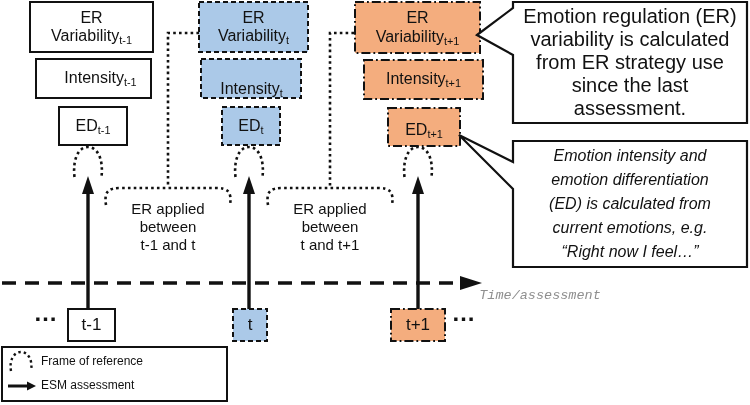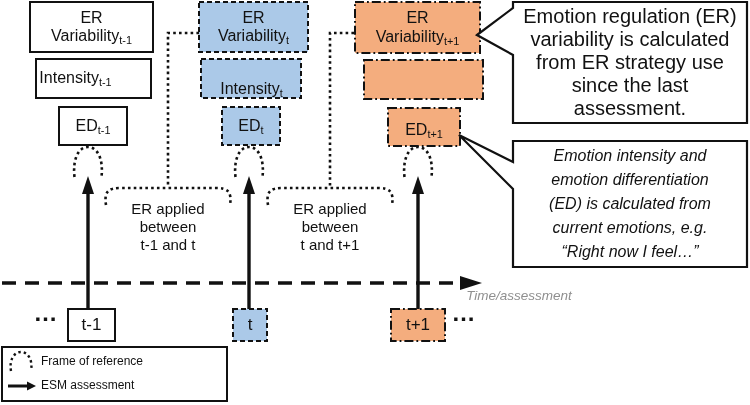--- a/index.html
+++ b/index.html
@@ -80,21 +80,21 @@
     <line x1="8" y1="386" x2="27" y2="386" stroke="#111" stroke-width="3"></line>
     <polygon points="27,381.5 27,390.5 36,386" fill="#111"></polygon>
   </svg>
 
   <div class="txt boxlbl" style="left:30px;top:2px;width:123px;height:50px;">
     <div>
       <div>ER</div>
       <div><span>Variability</span><sub>t-1</sub></div>
     </div>
   </div>
-  <div class="txt boxlbl" style="left:24px;top:59px;width:103px;height:39px;">
+  <div class="txt boxlbl" style="left:49px;top:59px;width:103px;height:39px;">
     <div><span>Intensity</span><sub>t-1</sub></div>
   </div>
   <div class="txt boxlbl" style="left:59px;top:107px;width:68px;height:38px;text-align:right;">
     <div><span>ED</span><sub>t-1</sub></div>
   </div>
   <div class="txt ticklbl" style="left:68px;top:309px;width:47px;height:32px;">t-1</div>
 
   <div class="txt boxlbl" style="left:199px;top:2px;width:109px;height:50px;">
     <div>
       <div>ER</div>
@@ -108,20 +108,23 @@
     <div><span>ED</span><sub>t</sub></div>
   </div>
   <div class="txt ticklbl" style="left:233px;top:309px;width:34px;height:32px;">t</div>
 
   <div class="txt boxlbl" style="left:355px;top:2px;width:125px;height:51px;">
     <div>
       <div>ER</div>
       <div><span>Variability</span><sub>t+1</sub></div>
     </div>
   </div>
+  <div class="txt boxlbl" style="left:364px;top:60px;width:119px;height:39px;">
+    <div><span>Intensity</span><sub>t+1</sub></div>
+  </div>
   <div class="txt boxlbl" style="left:388px;top:108px;width:72px;height:44px;">
     <div><span>ED</span><sub>t+1</sub></div>
   </div>
   <div class="txt ticklbl" style="left:391px;top:309px;width:54px;height:32px;">t+1</div>
 
   <div class="txt interval" style="left:108px;top:200px;width:120px;height:58px;">ER applied
 between
 t-1 and t</div>
   <div class="txt interval" style="left:270px;top:200px;width:120px;height:58px;">ER applied
 between
@@ -131,20 +134,20 @@
 variability is calculated
 from ER strategy use
 since the last
 assessment.</div>
   <div class="txt callout c2" style="left:516px;top:144px;width:228px;height:120px;">Emotion intensity and
 emotion differentiation
 (ED) is calculated from
 current emotions, e.g.
 “Right now I feel…”</div>
 
-  <div class="txt timelabel" style="left:458px;top:288px;width:122px;height:16px;">Time/assessment</div>
+  <div class="txt timelabel" style="left:479px;top:288px;width:122px;height:16px;font-family:Liberation Mono, monospace;">Time/assessment</div>
   <div class="txt ellipsis" style="left:32px;top:298px;width:28px;height:30px;">…</div>
   <div class="txt ellipsis" style="left:449px;top:298px;width:30px;height:30px;">…</div>
 
   <div class="txt legendlbl" style="left:41px;top:351px;width:182px;height:22px;">Frame of reference</div>
   <div class="txt legendlbl" style="left:41px;top:375px;width:182px;height:22px;">ESM assessment</div>
 
 </div>
 
 </body></html>

